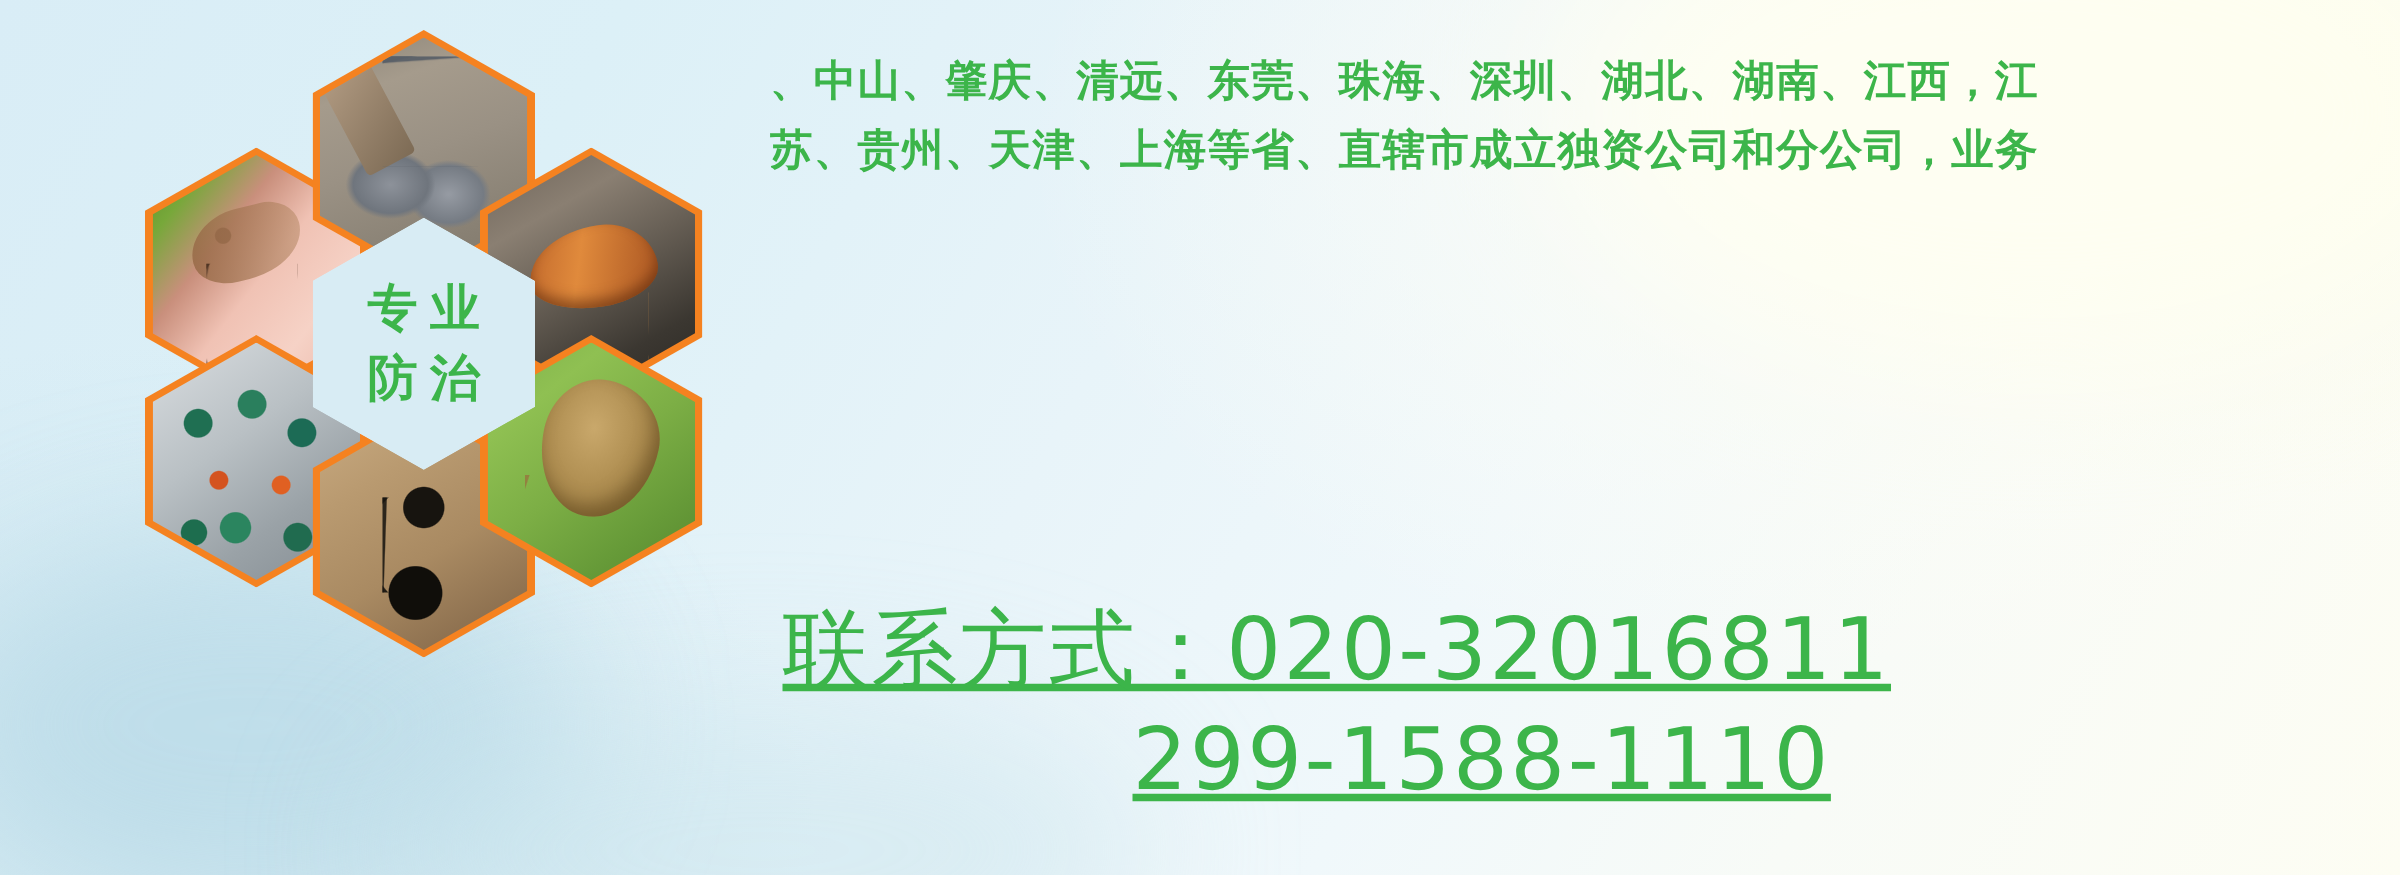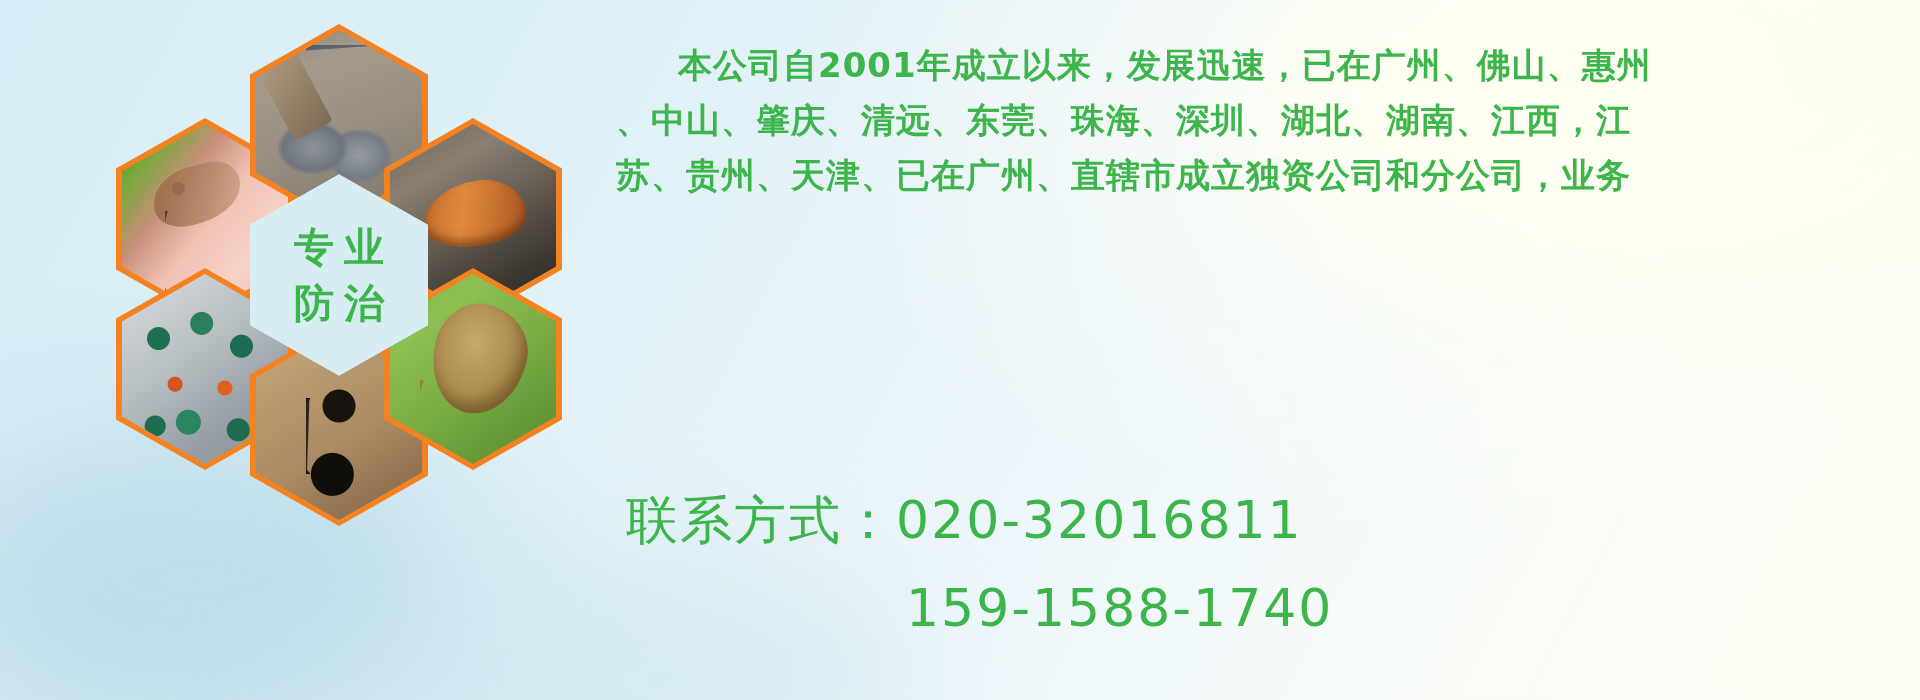--- a/index.html
+++ b/index.html
@@ -179,26 +179,27 @@
     white-space:nowrap;
     font-family:"DejaVu Sans","Liberation Sans",sans-serif;
   }
   .intro-line.indent{ text-indent:62px; }
 
   #contact-block{
     position:absolute; left:626px; top:476px; width:1290px;
   }
   .contact-line{
     color:#3cb54a;
-    font-size:52px;
+    font-size:69px;
     font-weight:400;
     line-height:88px;
     letter-spacing:2px;
     white-space:nowrap;
     font-family:"DejaVu Sans","Liberation Sans",sans-serif;
+    text-decoration:underline;
   }
   .contact-line.phone2{ padding-left:280px; }
 </style>
 </head>
 <body>
 
 <div id="banner">
 
   <div class="bg-blob blob-a"></div>
   <div class="bg-blob blob-b"></div>
@@ -245,23 +246,22 @@
     <div class="hex hex-center">
       <div class="center-face">
         <div class="hex-word">专业</div>
         <div class="hex-word">防治</div>
       </div>
     </div>
 
   </div>
 
   <div id="intro-block">
-    <div class="intro-line indent">本公司自2001年成立以来，发展迅速，已在广州、佛山、惠州</div>
     <div class="intro-line">、中山、肇庆、清远、东莞、珠海、深圳、湖北、湖南、江西，江</div>
-    <div class="intro-line">苏、贵州、天津、已在广州、直辖市成立独资公司和分公司，业务</div>
+    <div class="intro-line">苏、贵州、天津、上海等省、直辖市成立独资公司和分公司，业务</div>
   </div>
 
   <div id="contact-block">
     <div class="contact-line">联系方式：020-32016811</div>
-    <div class="contact-line phone2">159-1588-1740</div>
+    <div class="contact-line phone2">299-1588-1110</div>
   </div>
 
 </div>
 
 </body></html>

